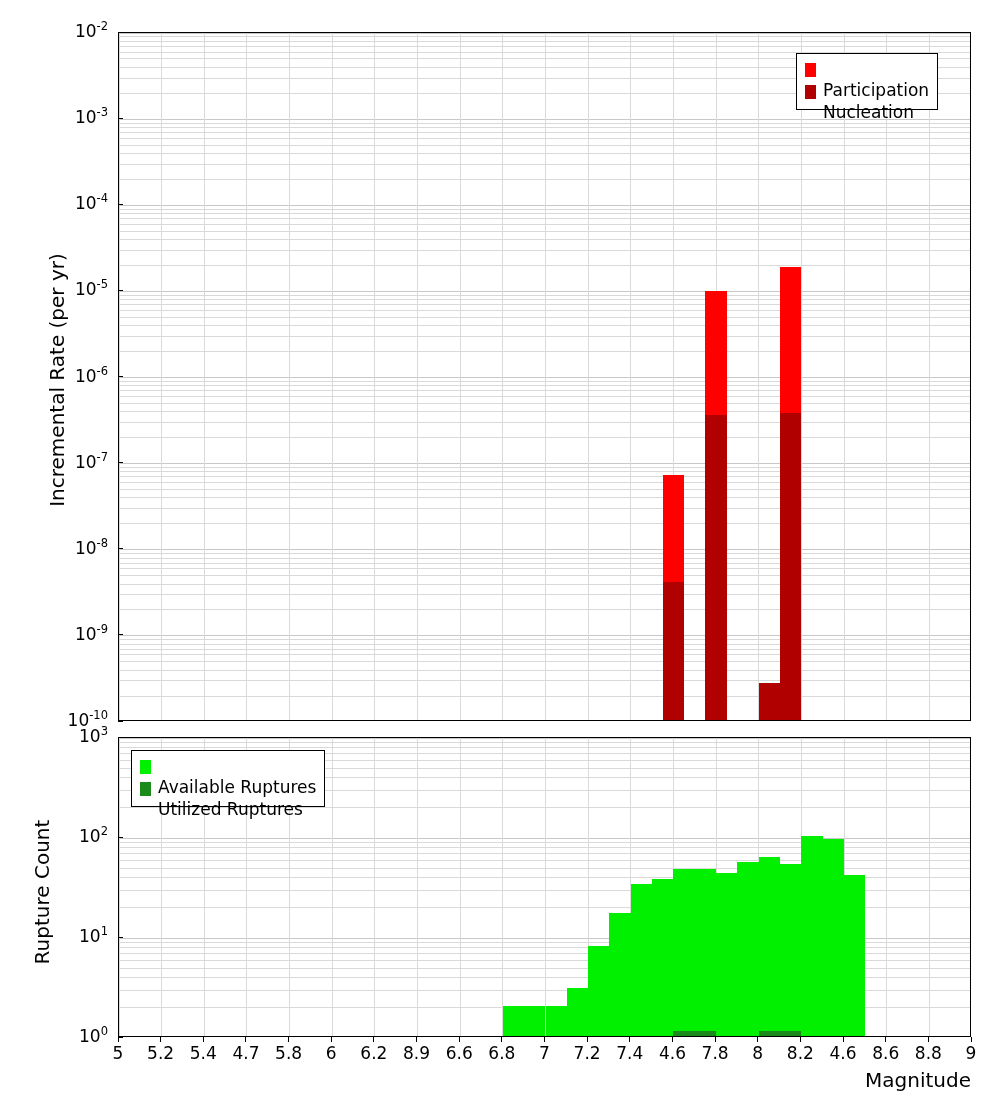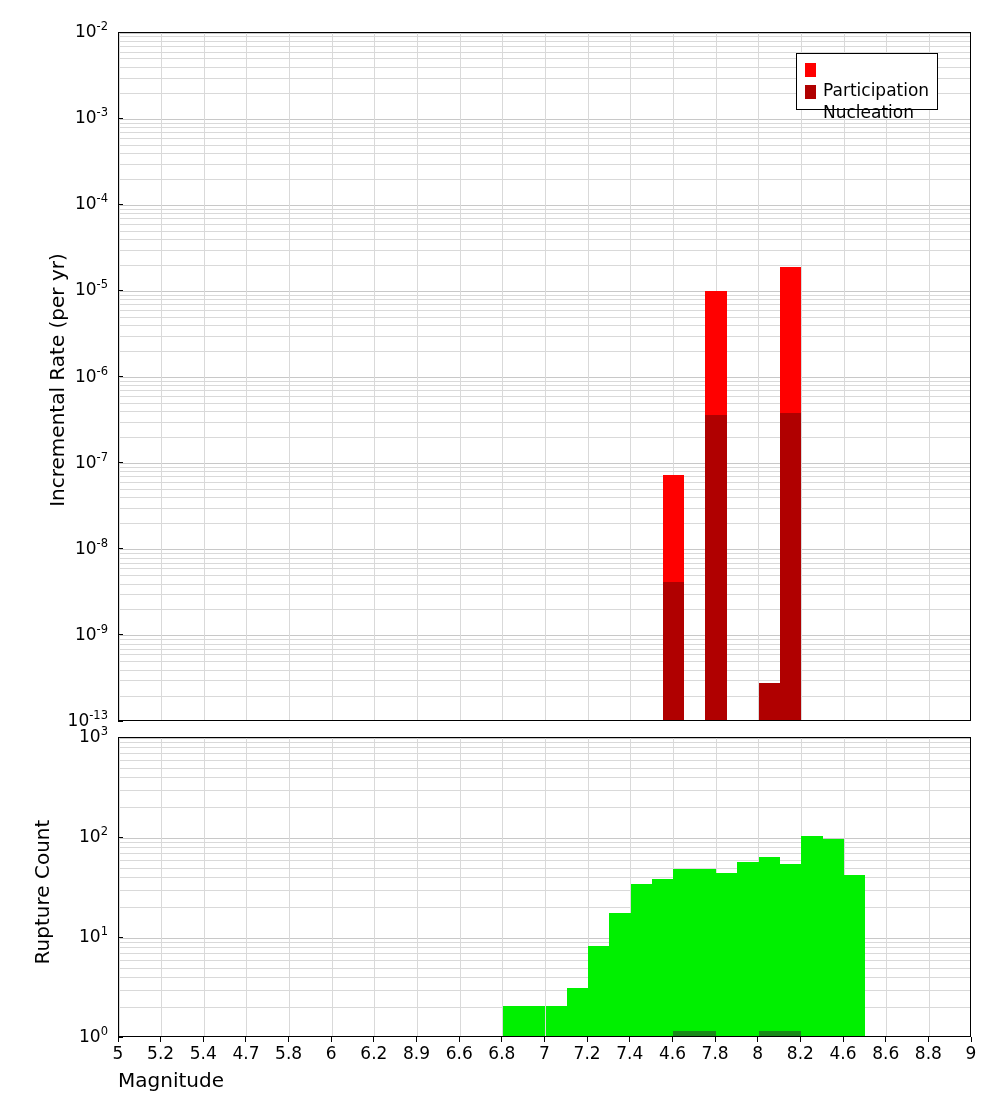--- a/index.html
+++ b/index.html
@@ -145,21 +145,21 @@
     left: -83px;
     top: 880px;
     width: 250px;
     text-align: center;
   }
   #xlabel {
     position: absolute;
     left: 118px;
     top: 1068px;
     width: 853px;
-    text-align: left;
+    text-align: right;
     font-size: 20px;
   }
 
   
   .legend {
     position: absolute;
     box-sizing: border-box;
     border: 1px solid #000000;
     background: #ffffff;
     padding: 5px 8px 6px 8px;
@@ -294,21 +294,21 @@
         <div class="bar bar-participation" style="left: 586.437px; width: 21.325px; height: 428.706px;"></div>
         <div class="bar bar-participation" style="left: 639.75px; width: 21.325px; height: 37.1512px;"></div>
         <div class="bar bar-participation" style="left: 661.075px; width: 21.325px; height: 452.61px;"></div>
         <div class="bar bar-nucleation" style="left: 543.787px; width: 21.325px; height: 137.977px;"></div>
         <div class="bar bar-nucleation" style="left: 586.437px; width: 21.325px; height: 305.233px;"></div>
         <div class="bar bar-nucleation" style="left: 639.75px; width: 21.325px; height: 37.1512px;"></div>
         <div class="bar bar-nucleation" style="left: 661.075px; width: 21.325px; height: 307.311px;"></div>
       </div>
   </div>
   <div id="ticks-top-y">
-      <div class="ytick" style="width: 108px; left: 0px; top: 712px;">10<sup>-13</sup></div>
+      <div class="ytick" style="width: 108px; left: 0px; top: 712px;">10<sup>-10</sup></div>
       <div class="tickmark-y" style="left: 118px; top: 720.5px;"></div>
       <div class="ytick" style="width: 108px; left: 0px; top: 625.875px;">10<sup>-9</sup></div>
       <div class="tickmark-y" style="left: 118px; top: 634.375px;"></div>
       <div class="ytick" style="width: 108px; left: 0px; top: 539.75px;">10<sup>-8</sup></div>
       <div class="tickmark-y" style="left: 118px; top: 548.25px;"></div>
       <div class="ytick" style="width: 108px; left: 0px; top: 453.625px;">10<sup>-7</sup></div>
       <div class="tickmark-y" style="left: 118px; top: 462.125px;"></div>
       <div class="ytick" style="width: 108px; left: 0px; top: 367.5px;">10<sup>-6</sup></div>
       <div class="tickmark-y" style="left: 118px; top: 376px;"></div>
       <div class="ytick" style="width: 108px; left: 0px; top: 281.375px;">10<sup>-5</sup></div>
@@ -455,14 +455,24 @@
       <div class="xtick" style="left: 855.7px; width: 60px; top: 1044px;">8.6</div>
       <div class="tickmark-x" style="left: 885.2px; top: 1037px;"></div>
       <div class="xtick" style="left: 898.35px; width: 60px; top: 1044px;">8.8</div>
       <div class="tickmark-x" style="left: 927.85px; top: 1037px;"></div>
       <div class="xtick" style="left: 941px; width: 60px; top: 1044px;">9</div>
       <div class="tickmark-x" style="left: 970.5px; top: 1037px;"></div>
     </div>
   <div id="ylabel-bottom">Rupture Count</div>
   <div id="xlabel">Magnitude</div>
 
+  <div class="legend" id="legend-bottom">
+      <div class="legend-row">
+        <div class="legend-swatch" style="background: rgb(0, 240, 0);"></div>
+        <div class="legend-text">Available Ruptures</div>
+      </div>
+      <div class="legend-row">
+        <div class="legend-swatch" style="background: rgb(26, 138, 26);"></div>
+        <div class="legend-text">Utilized Ruptures</div>
+      </div>
+    </div>
 
 </div>
 
 </body></html>

